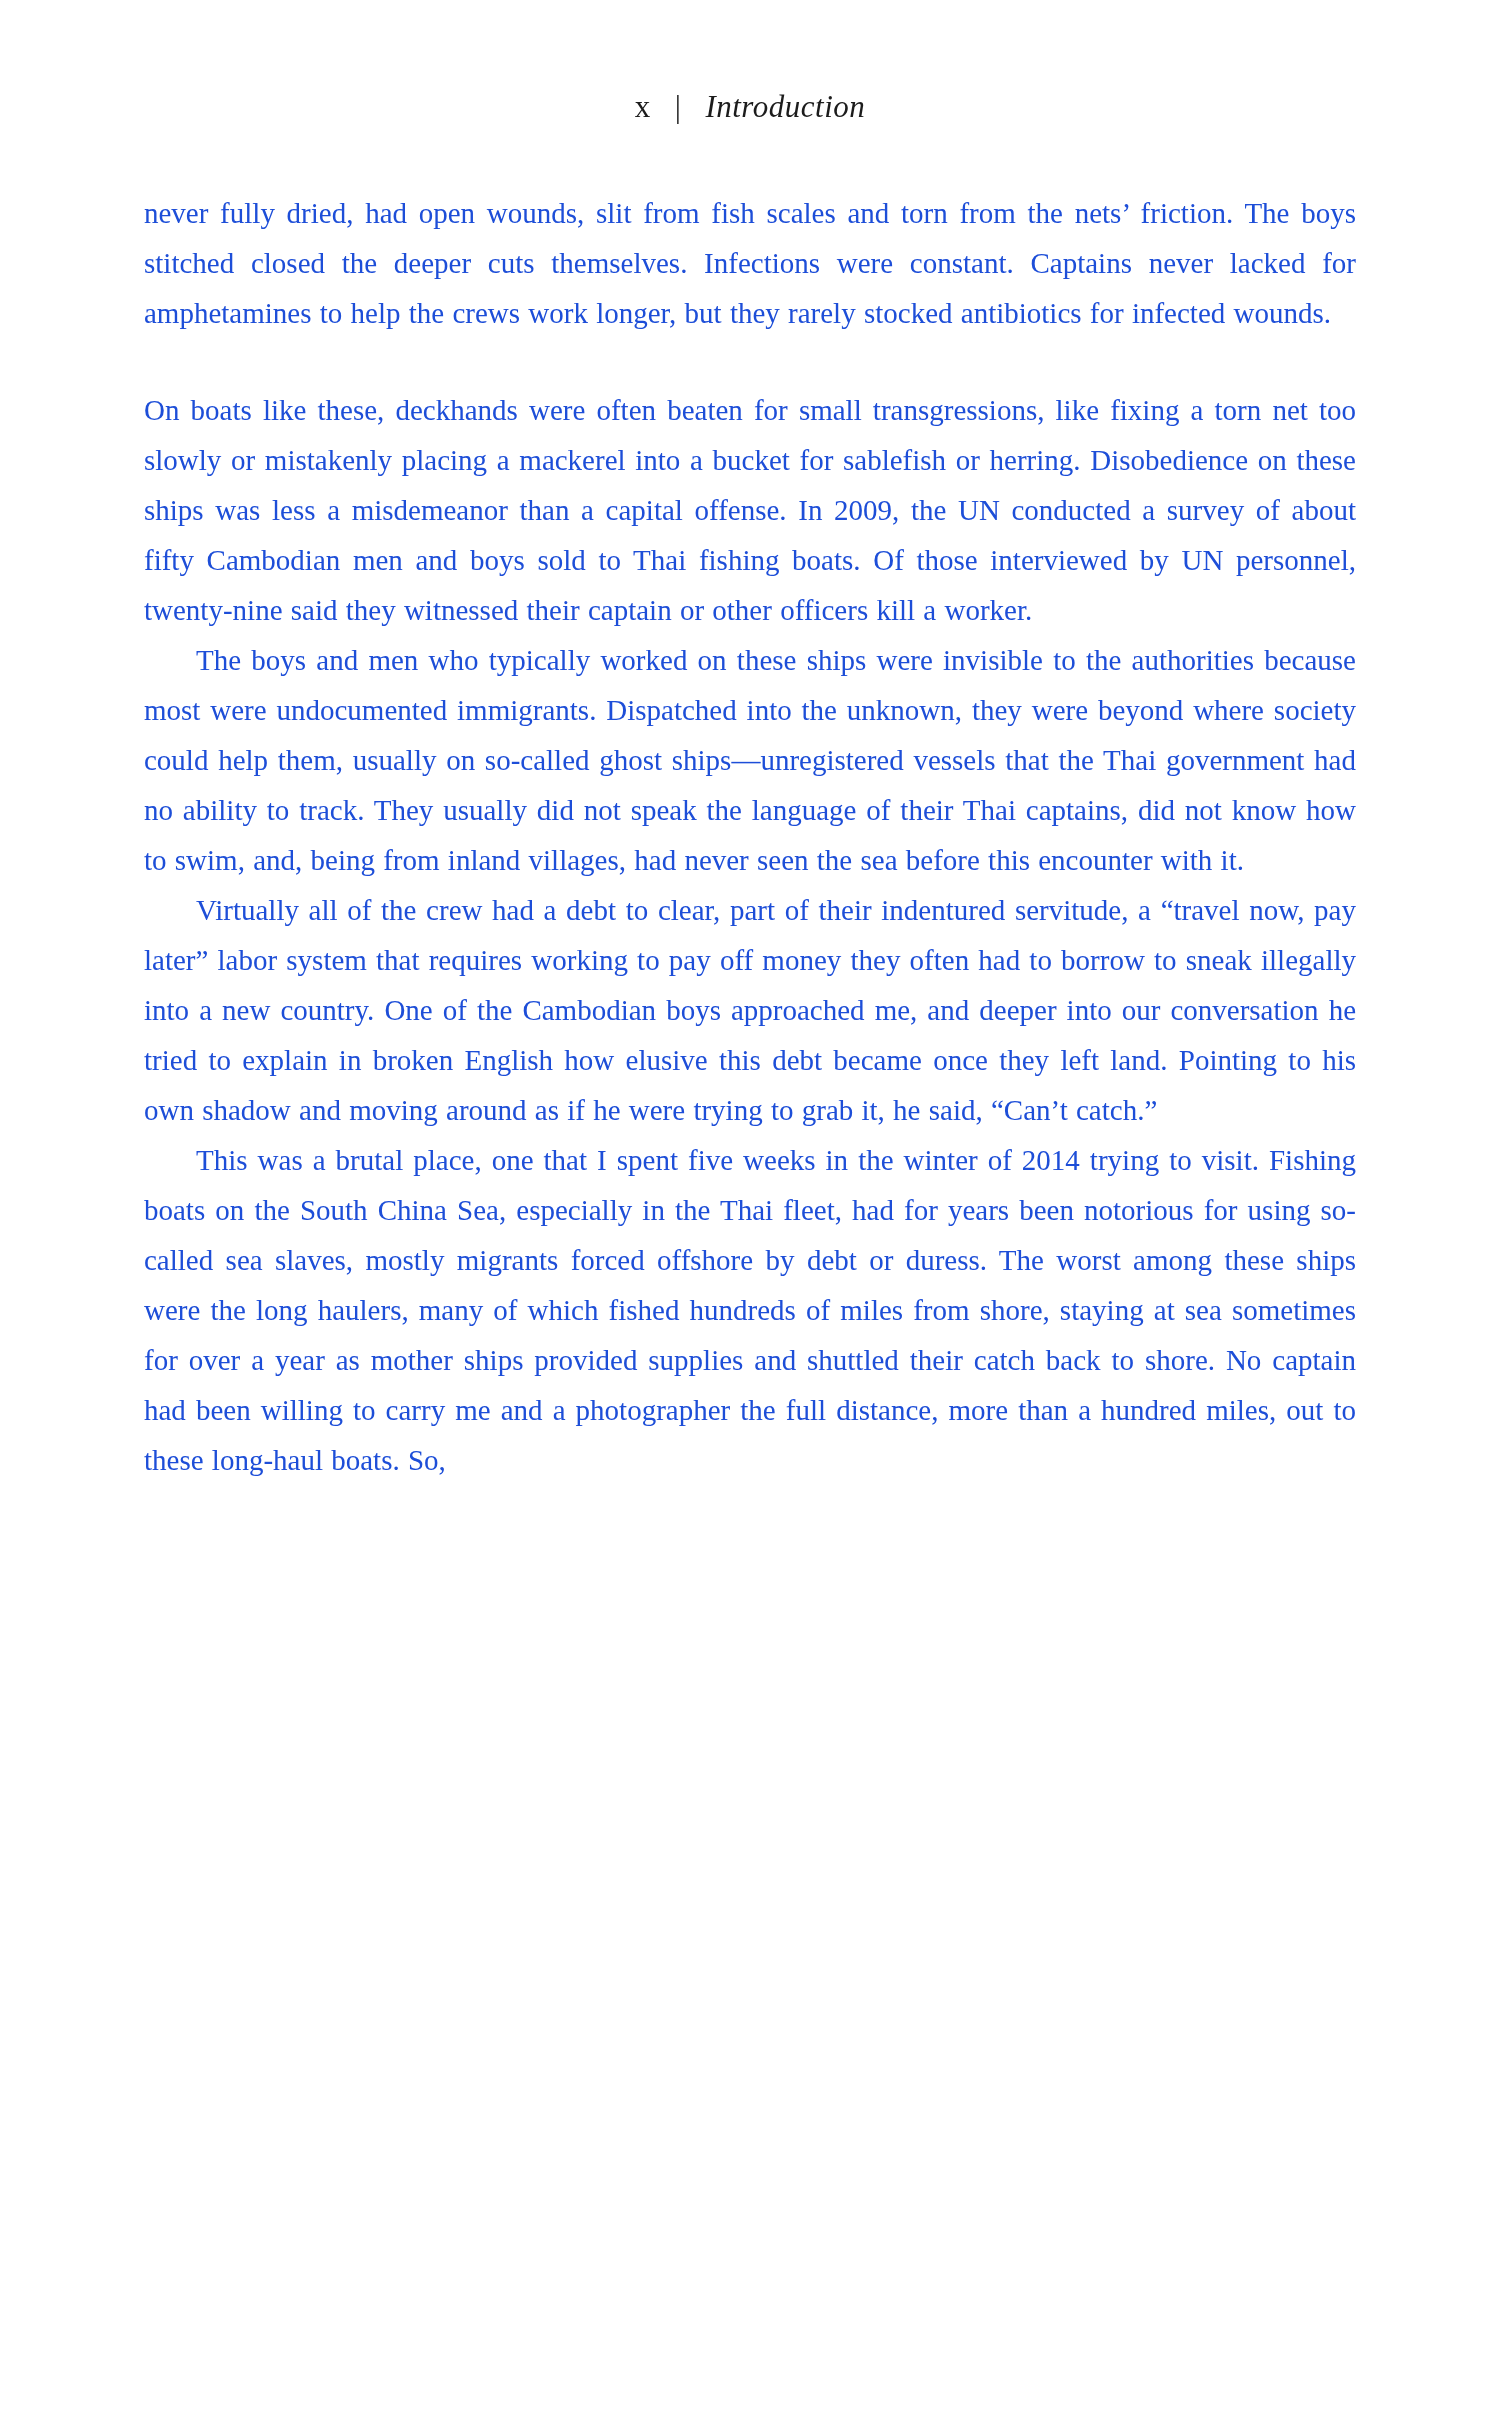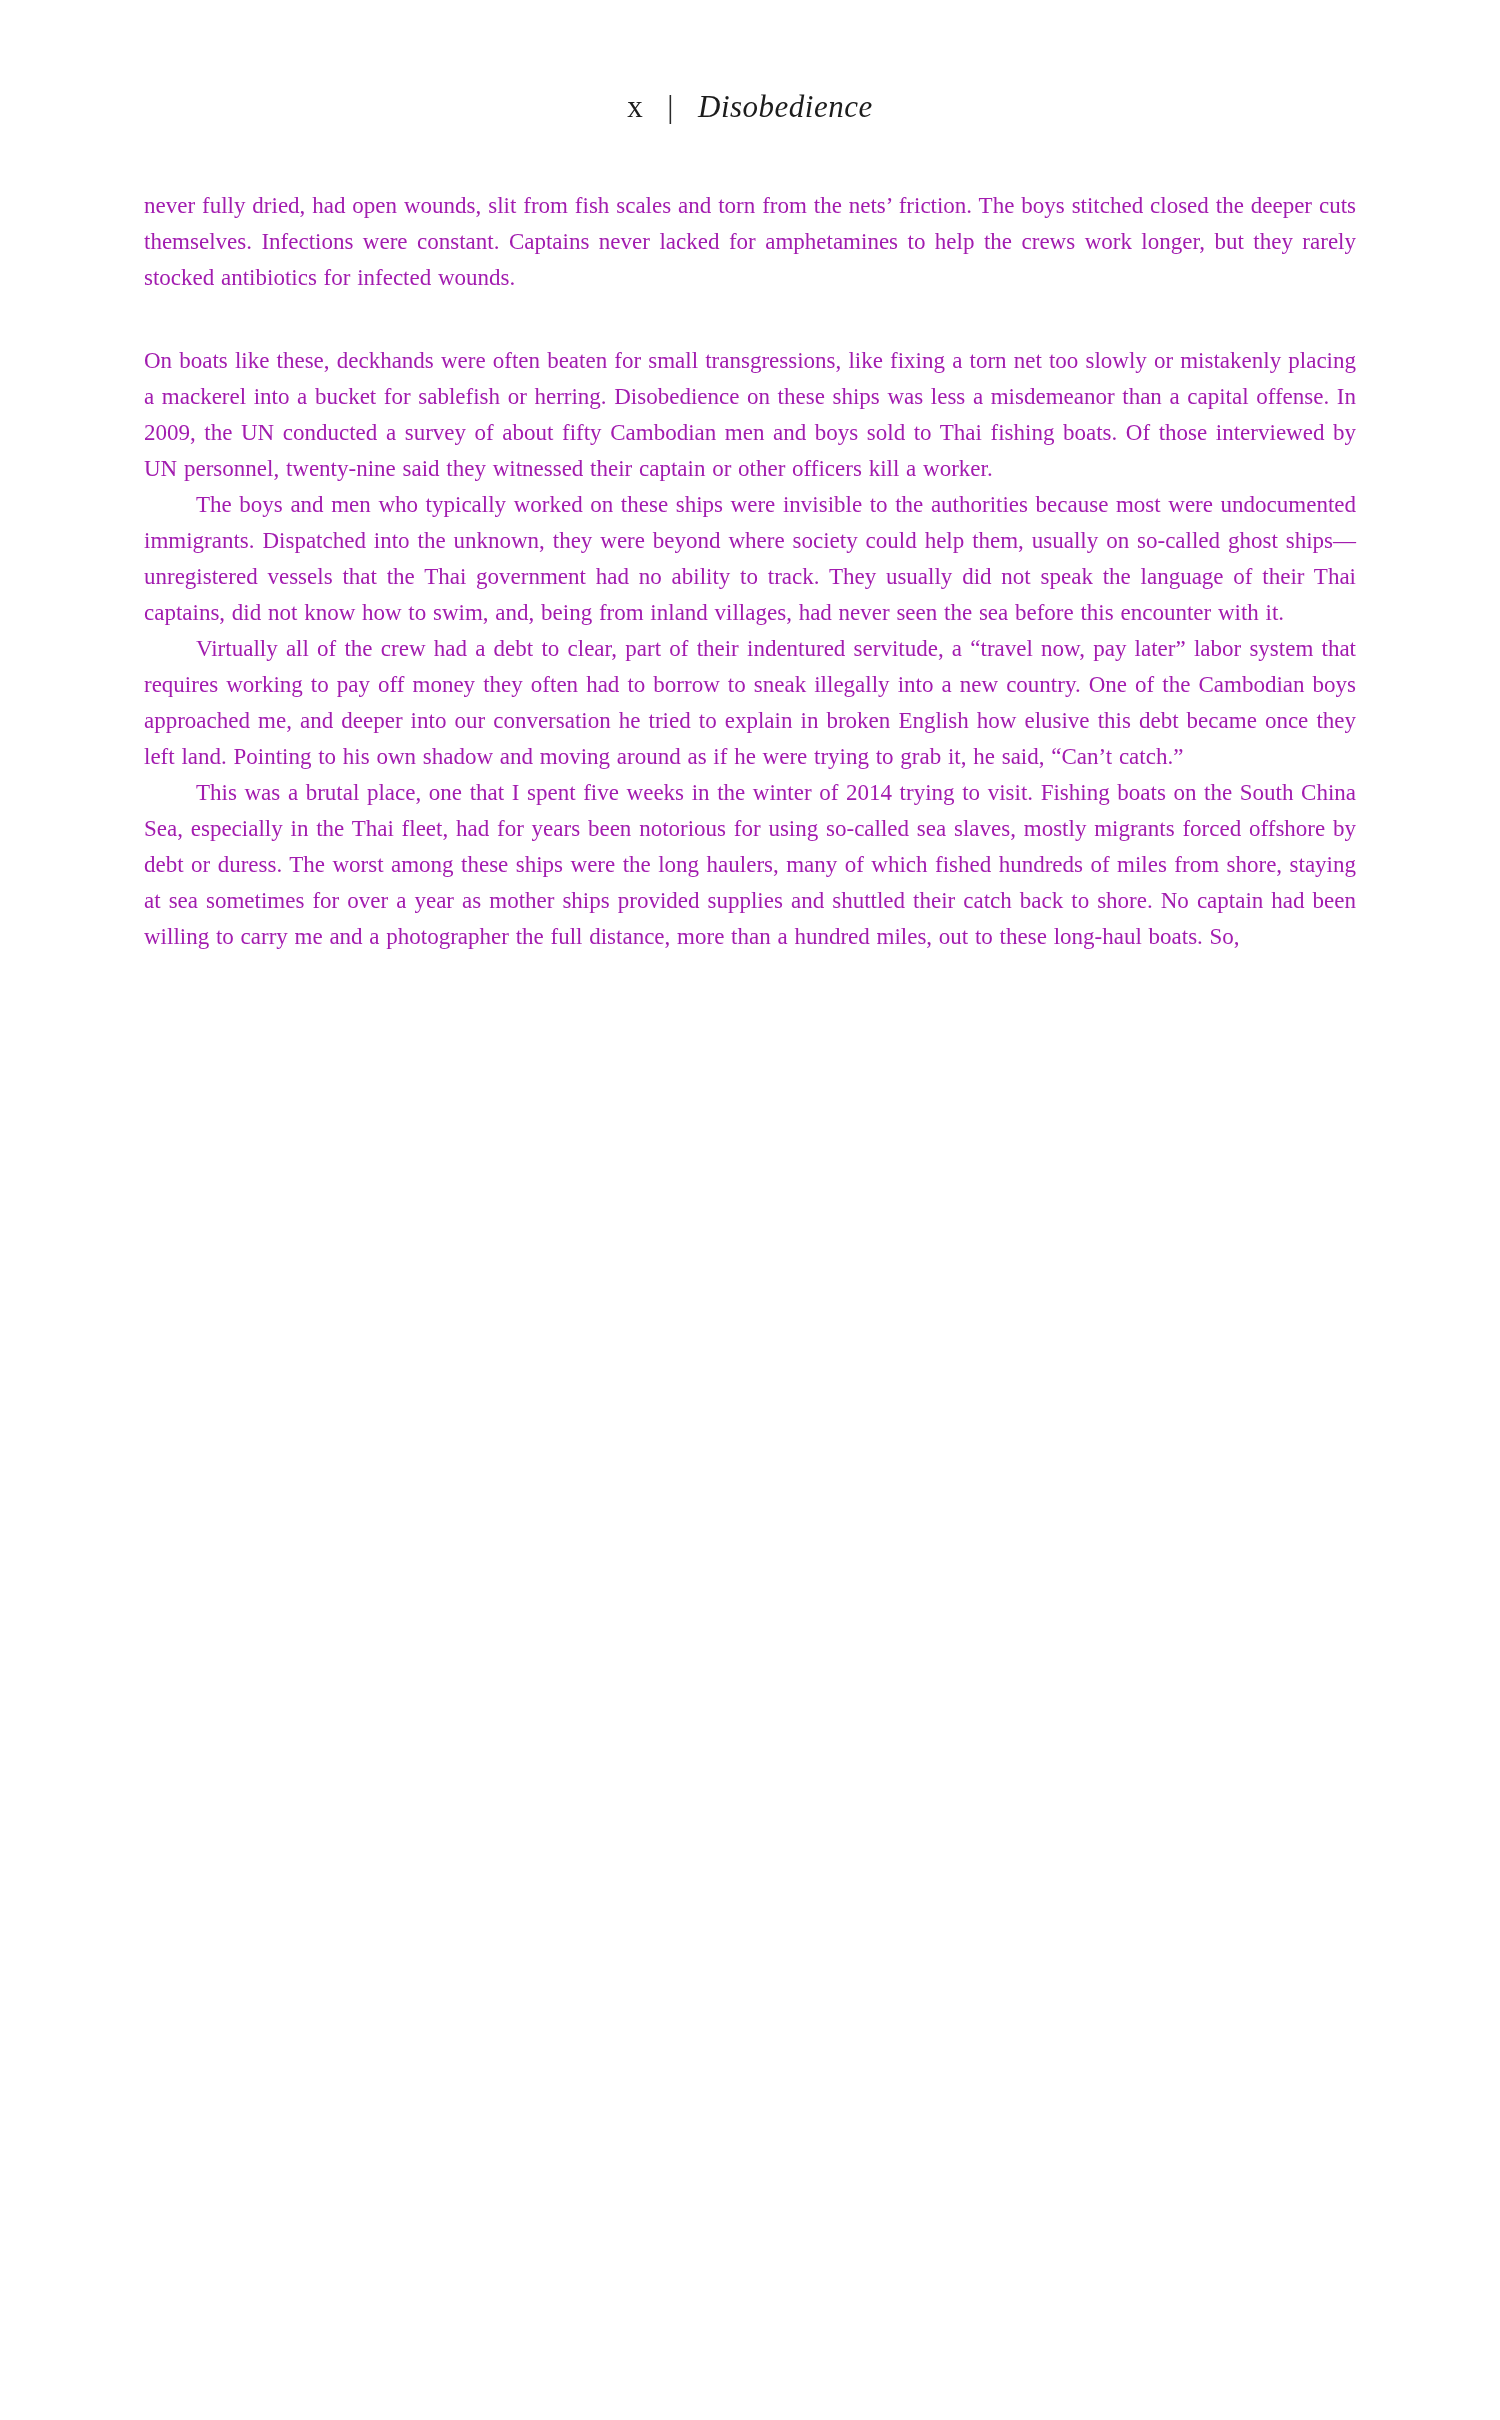--- a/index.html
+++ b/index.html
@@ -40,40 +40,40 @@
     font-weight: 300;
     color: #2a2a2a;
     margin-right: 24px;
   }
   .running-head .chapter {
     font-style: italic;
   }
 
   
   .body-text p {
-    font-size: 23px;
-    line-height: 36px;
+    font-size: 29px;
+    line-height: 50px;
     text-align: justify;
-    color: #a21caf;
+    color: #1d4ed8;
     word-spacing: 1px;
   }
   .body-text p.indent {
     text-indent: 52px;
   }
   .body-text p.section-break {
     margin-top: 47px;
   }
 </style>
 </head>
 <body>
 
 <div class="page">
 
   <div class="running-head">
-    <span class="pagenum">x</span><span class="sep">|</span><span class="chapter">Disobedience</span>
+    <span class="pagenum">x</span><span class="sep">|</span><span class="chapter">Introduction</span>
   </div>
 
   <div class="body-text">
       <p>never fully dried, had open wounds, slit from fish scales and torn from the nets’ friction. The boys stitched closed the deeper cuts themselves. Infections were constant. Captains never lacked for amphetamines to help the crews work longer, but they rarely stocked antibiotics for infected wounds.</p>
       <p class="section-break">On boats like these, deckhands were often beaten for small transgressions, like fixing a torn net too slowly or mistakenly placing a mackerel into a bucket for sablefish or herring. Disobedience on these ships was less a misdemeanor than a capital offense. In 2009, the UN conducted a survey of about fifty Cambodian men and boys sold to Thai fishing boats. Of those interviewed by UN personnel, twenty-nine said they witnessed their captain or other officers kill a worker.</p>
       <p class="indent">The boys and men who typically worked on these ships were invisible to the authorities because most were undocumented immigrants. Dispatched into the unknown, they were beyond where society could help them, usually on so-called ghost ships—unregistered vessels that the Thai government had no ability to track. They usually did not speak the language of their Thai captains, did not know how to swim, and, being from inland villages, had never seen the sea before this encounter with it.</p>
       <p class="indent">Virtually all of the crew had a debt to clear, part of their indentured servitude, a “travel now, pay later” labor system that requires working to pay off money they often had to borrow to sneak illegally into a new country. One of the Cambodian boys approached me, and deeper into our conversation he tried to explain in broken English how elusive this debt became once they left land. Pointing to his own shadow and moving around as if he were trying to grab it, he said, “Can’t catch.”</p>
       <p class="indent">This was a brutal place, one that I spent five weeks in the winter of 2014 trying to visit. Fishing boats on the South China Sea, especially in the Thai fleet, had for years been notorious for using so-called sea slaves, mostly migrants forced offshore by debt or duress. The worst among these ships were the long haulers, many of which fished hundreds of miles from shore, staying at sea sometimes for over a year as mother ships provided supplies and shuttled their catch back to shore. No captain had been willing to carry me and a photographer the full distance, more than a hundred miles, out to these long-haul boats. So,</p>
     </div>
 

